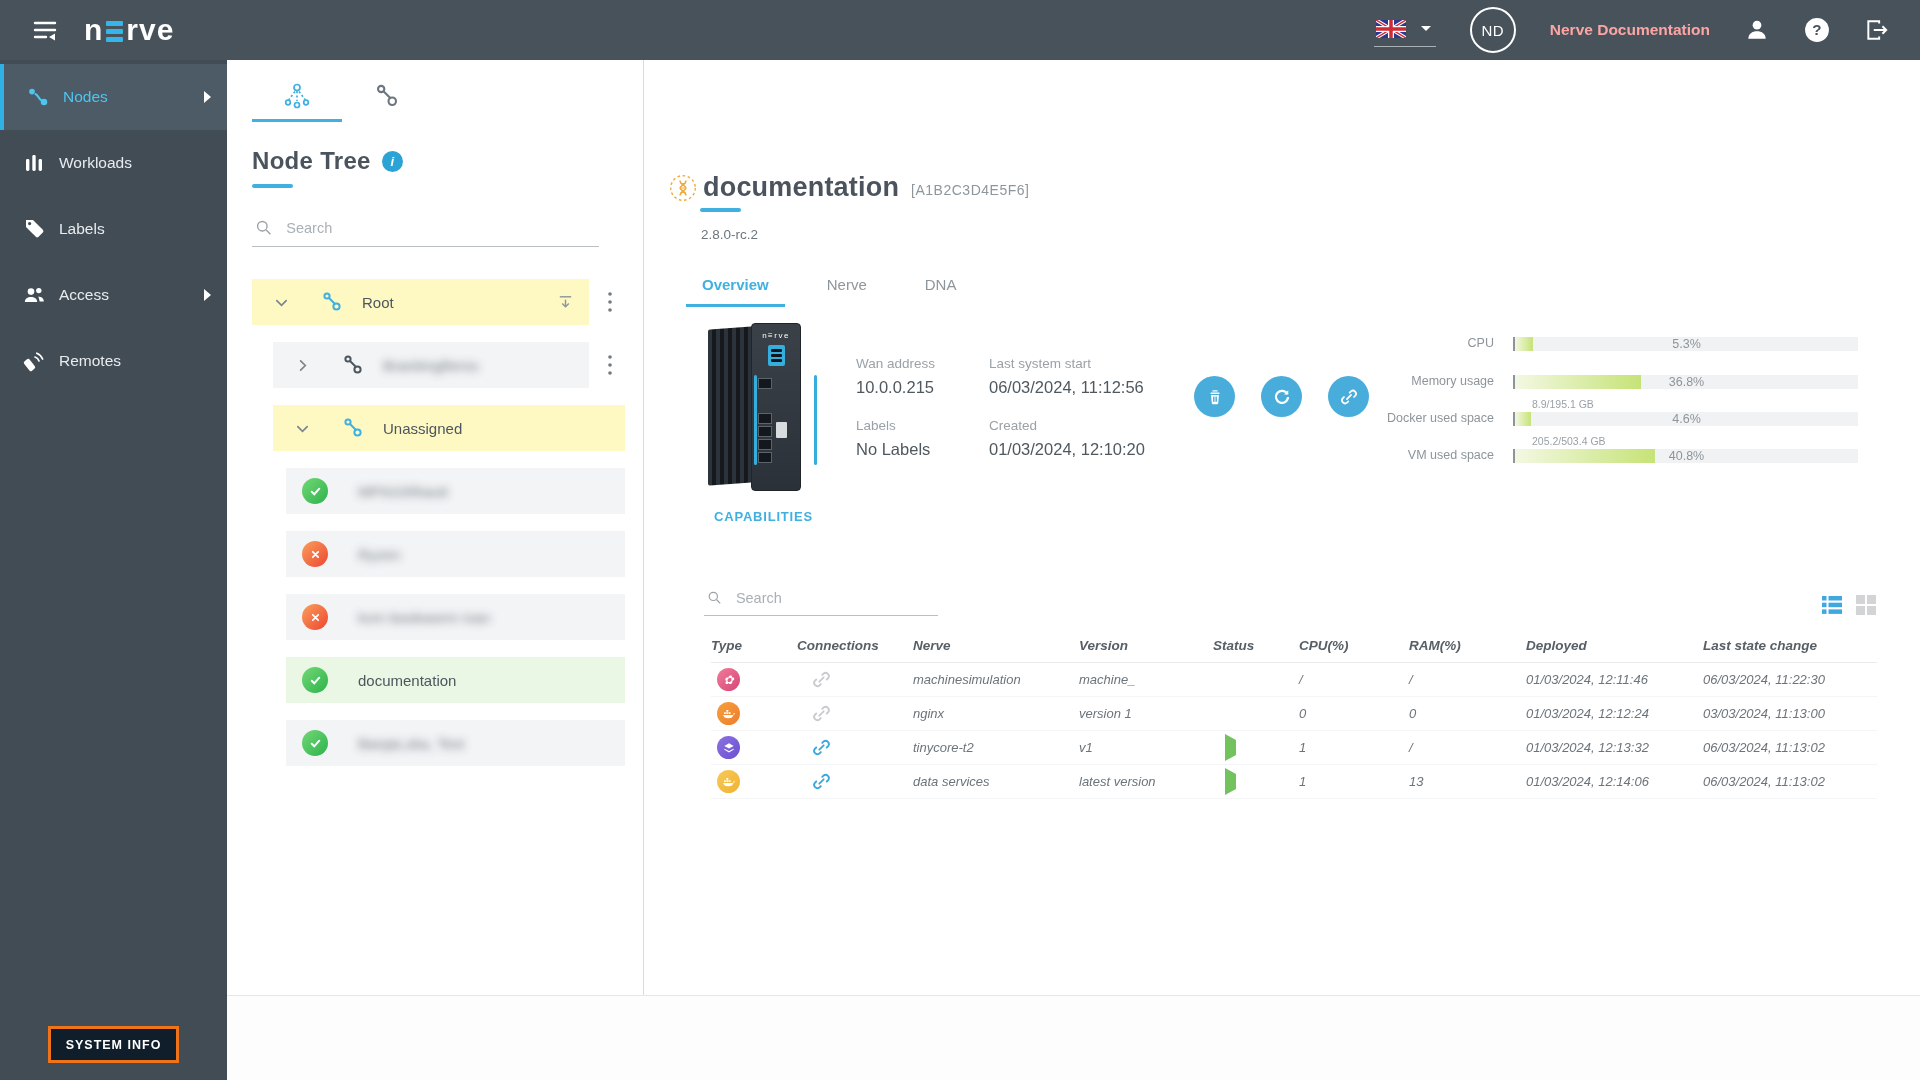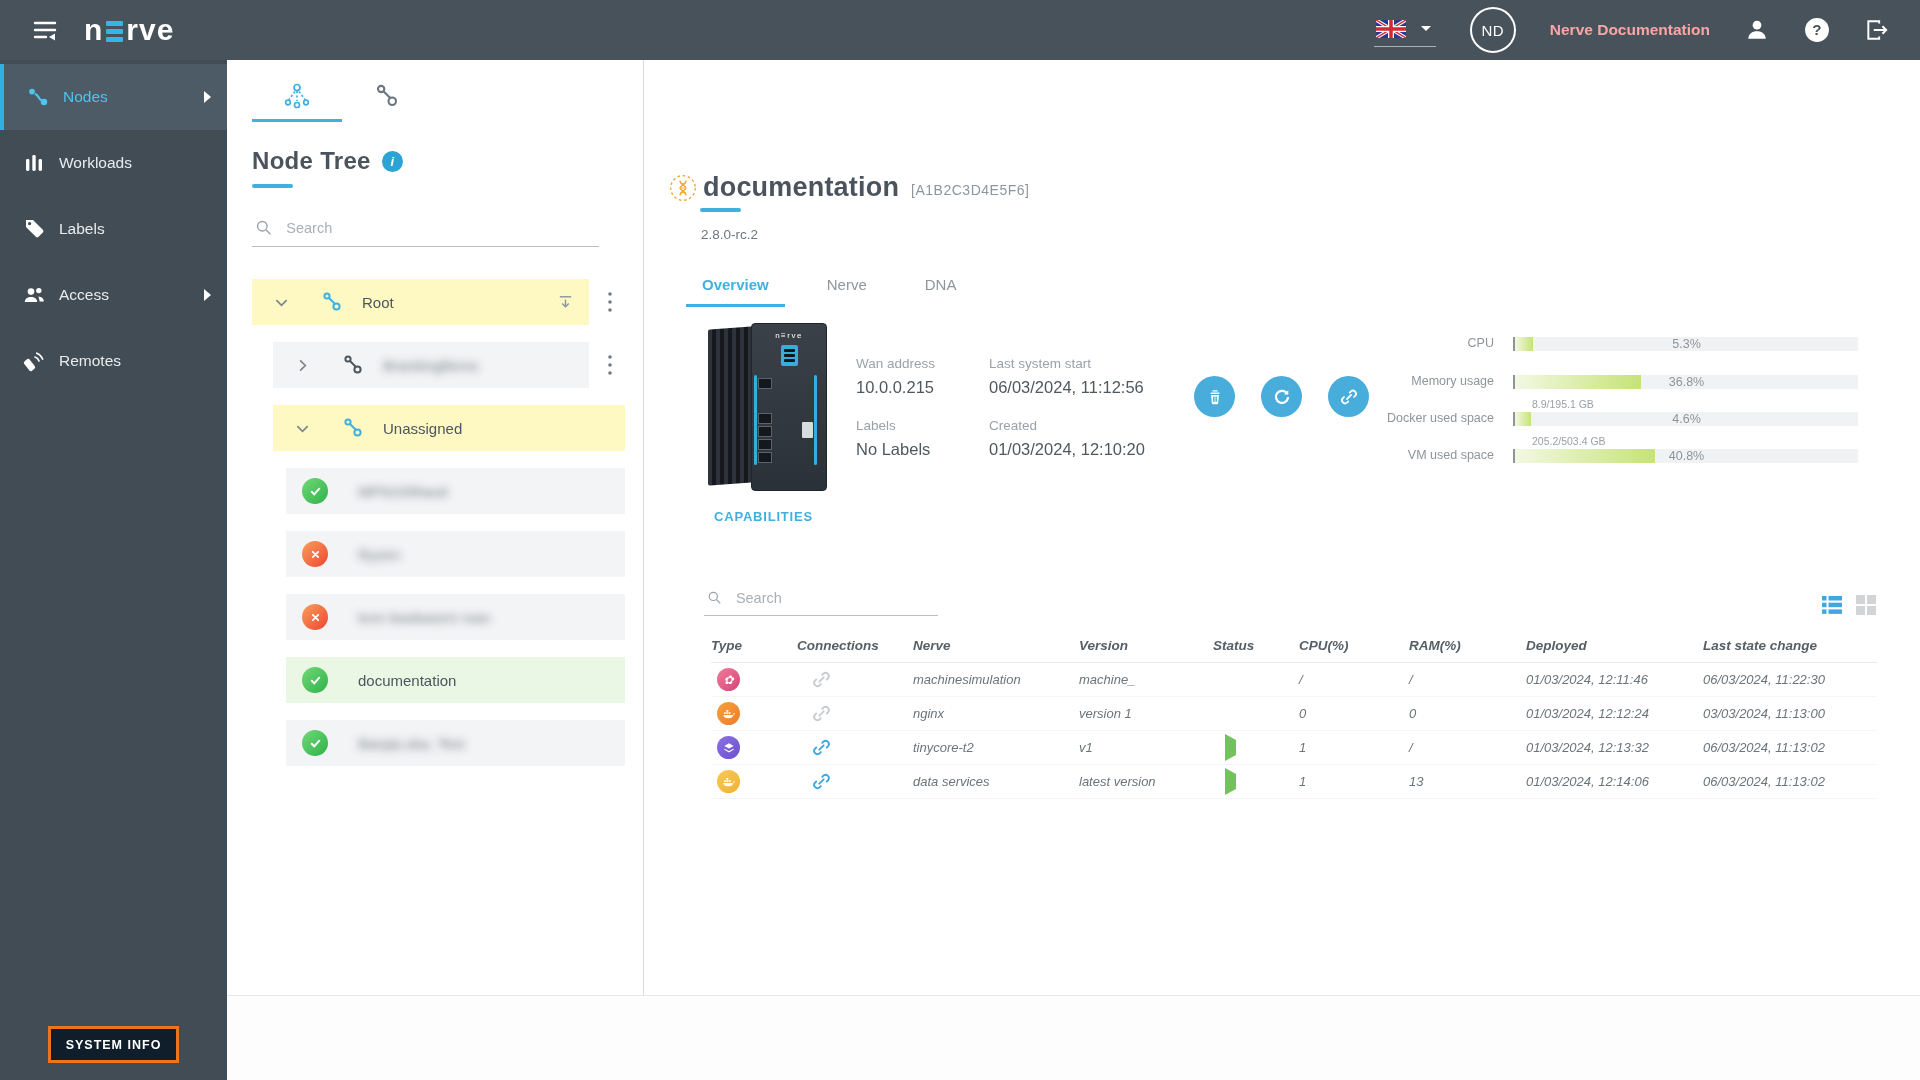--- a/index.html
+++ b/index.html
@@ -82,21 +82,21 @@
   .main-tabs { display:flex; margin:24px 0 0 42px; border-bottom:1px solid transparent; }
   .mtab { padding:10px 16px 11px; font-size:15px; color:#8e969d; margin-right:26px; cursor:pointer;
           border-bottom:3px solid transparent; }
   .mtab.active { color:#3fb0e0; font-weight:bold; border-bottom-color:#3fb0e0; }
 
   .overview { position:relative; margin:15px 43px 0 64px; height:172px; }
   .device { position:absolute; left:0; top:0; width:112px; height:168px; cursor:default; }
   .dev-fins { position:absolute; left:0; top:5px; width:45px; height:156px;
               background:repeating-linear-gradient(90deg,#2d333a 0 4px,#15191d 4px 8px);
               transform:skewY(-4deg); border-radius:2px; }
-  .dev-panel { position:absolute; left:43px; top:0; width:76px; height:168px;
+  .dev-panel { position:absolute; left:43px; top:0; width:50px; height:168px;
                background:linear-gradient(180deg,#3a4148,#2b3138); border-radius:4px; border:1px solid #20252a; }
   .dev-brand { color:#fff; font-size:8px; text-align:center; margin-top:7px; letter-spacing:1.5px; }
   .dev-logo { width:17px; height:21px; background:#35aede; margin:5px auto 0; border-radius:2px;
               display:flex; flex-direction:column; justify-content:center; gap:2px; padding:3px; }
   .dev-logo i { display:block; height:3px; background:#10161b; border-radius:1px; }
   .dev-port { width:14px; height:11px; background:#14181c; border:1px solid #5a646c; margin:2px 0 0 6px; }
   .dev-port.top { margin-top:12px; }
   .dev-ports { margin-top:24px; }
   .dev-usb { position:absolute; right:13px; top:98px; width:11px; height:16px; background:#d8dcdf; border-radius:1px; }
   .dev-accent { position:absolute; width:3px; height:90px; background:#35aede; border-radius:2px; top:52px; }

